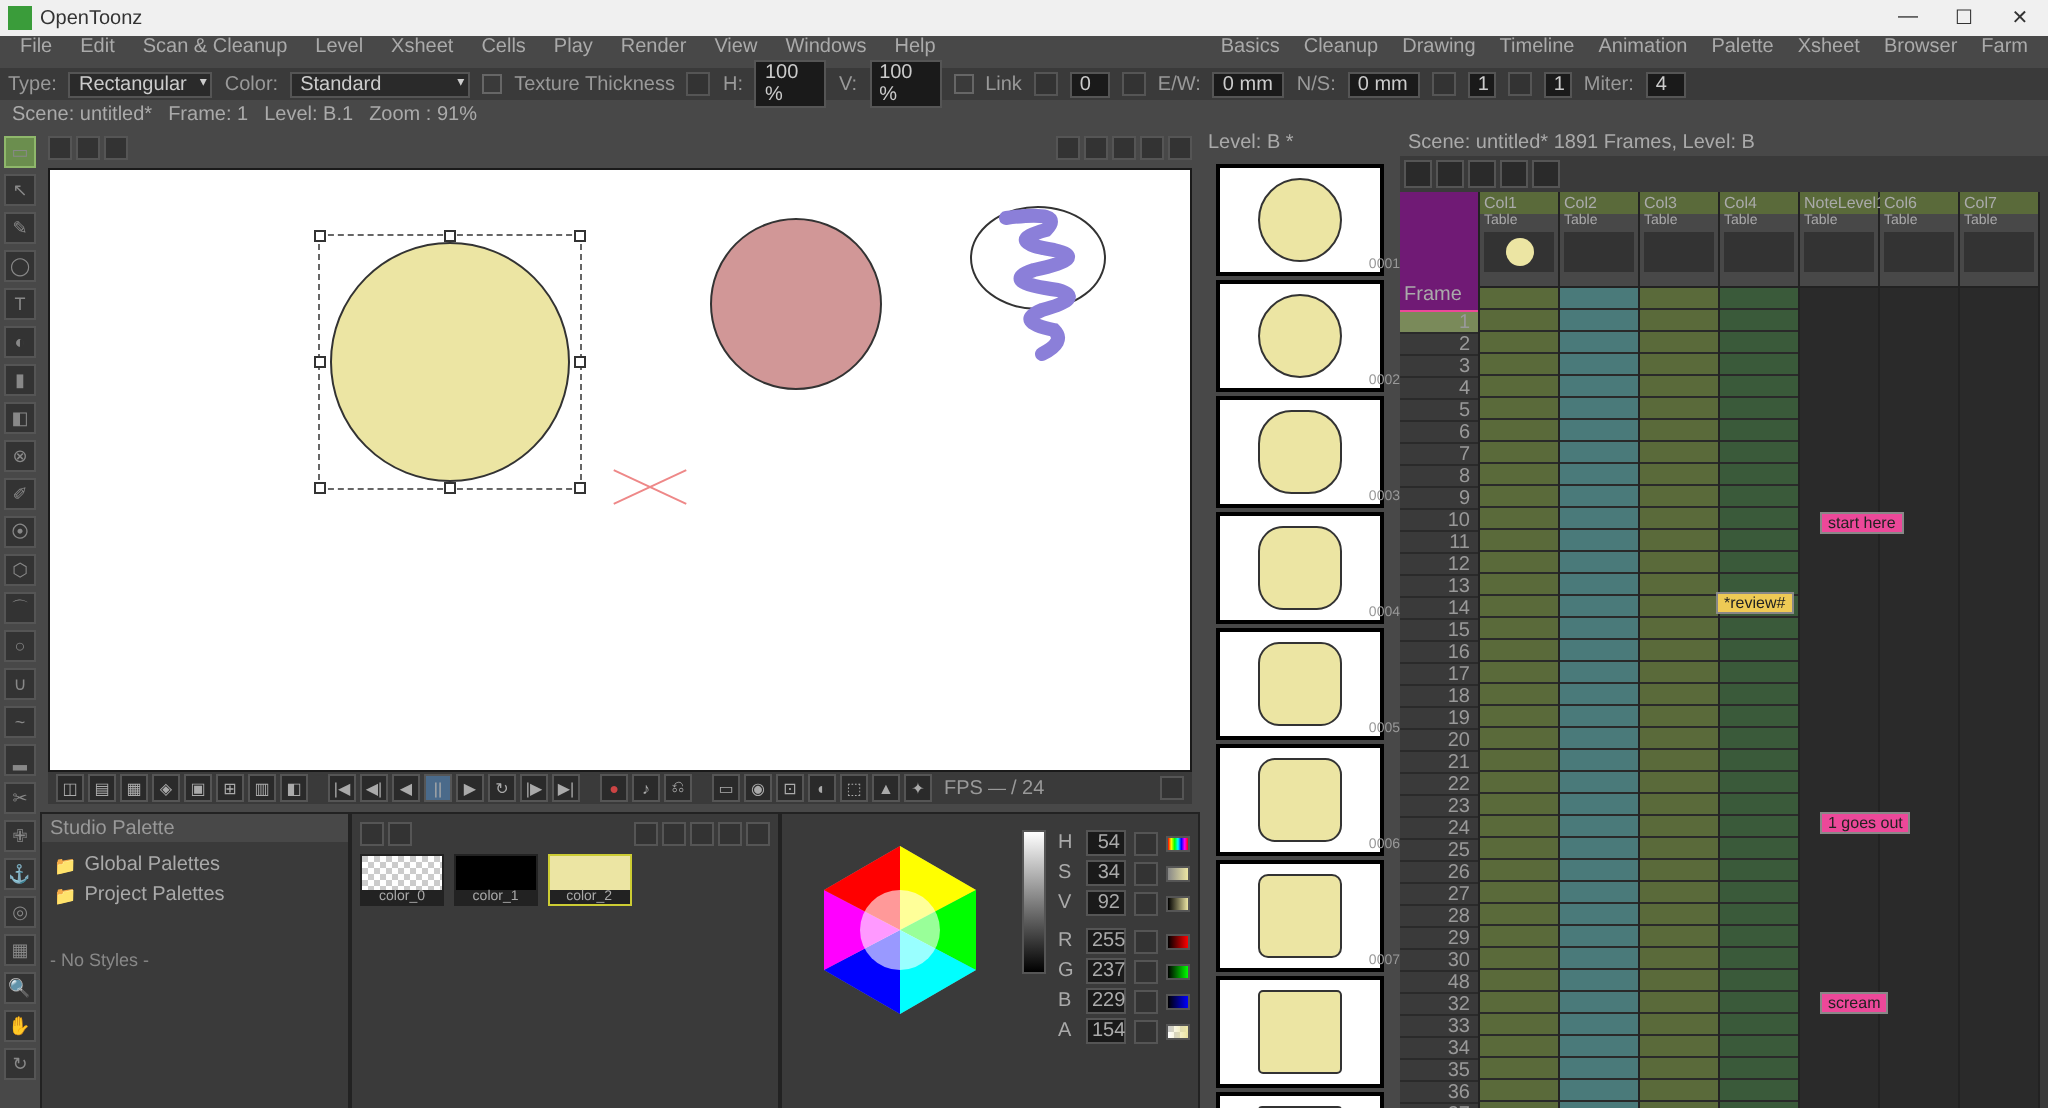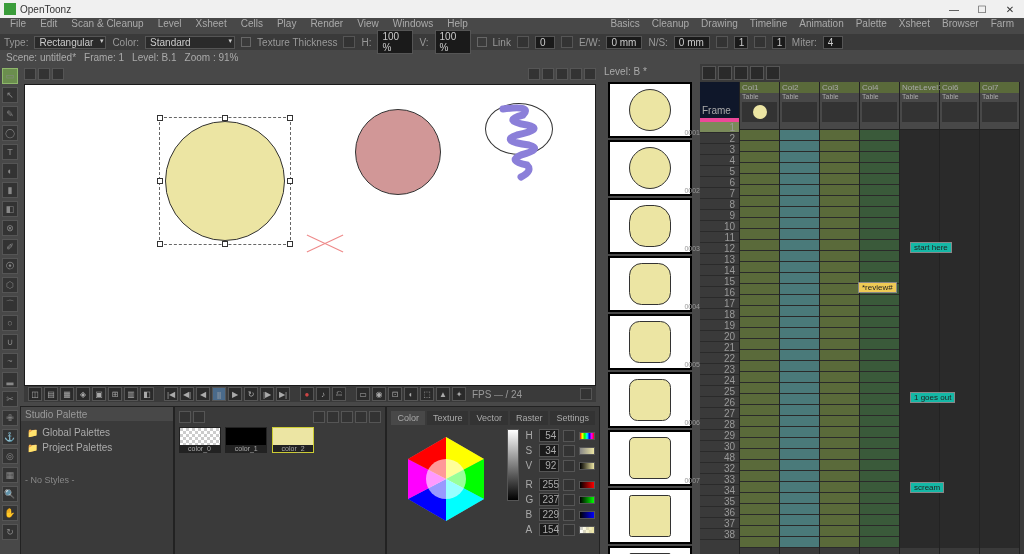--- a/index.html
+++ b/index.html
@@ -77,32 +77,32 @@
 .thumb{width:84px;height:56px;background:#fff;border:2px solid #000;margin:2px auto;position:relative;display:flex;align-items:center;justify-content:center}
 .thumb .n{position:absolute;right:-10px;bottom:0;font-size:7px;color:#999}
 .thumb .sh{width:42px;height:42px;background:#ece5a3;border:1px solid #333}
 
 .xsheetcol{width:324px;background:#3a3a3a;display:flex;flex-direction:column}
 .xsheetcol .hdr{height:14px;padding:0 4px;font-size:9px;display:flex;align-items:center;background:#484848}
 .xshdricons{display:flex;gap:2px;padding:2px;background:#3a3a3a}
 .xshdricons .i{width:14px;height:14px;background:#2a2a2a;border:1px solid #555;cursor:pointer}
 .xsgrid{flex:1;display:flex;overflow:hidden;font-size:8px}
 .framecol{width:40px;background:#3a3a3a;border-right:1px solid #222}
-.fchdr{height:40px;background:#0f172a;border-bottom:4px solid #ec4899;display:flex;align-items:end;padding:2px}
+.fchdr{height:60px;background:#701a75;border-bottom:1px solid #ec4899;display:flex;align-items:end;padding:2px}
 .frow{height:11px;border-bottom:1px solid #2a2a2a;padding:0 4px;text-align:right;color:#999}
 .frow.k{background:#7a8a5a}
 .xcol{width:40px;border-right:1px solid #222}
 .xchdr{height:48px;background:#484848;border-bottom:1px solid #222;position:relative}
 .xchdr .nm{font-size:8px;padding:1px 2px;background:#5a6a3a}
 .xchdr .prev{height:20px;background:#333;margin:2px;display:flex;align-items:center;justify-content:center}
 .xchdr .prev .c{width:14px;height:14px;border-radius:50%;background:#ece5a3}
 .xcell{height:11px;border-bottom:1px solid #2a2a2a;background:#5a6a3a}
 .xcell.b{background:#4a7a7a}
 .xcell.g{background:#3a5a3a}
-.note{position:absolute;background:#14b8a6;color:#222;font-size:8px;padding:0 3px;border:1px solid #888;white-space:nowrap;z-index:5}
+.note{position:absolute;background:#ec4899;color:#222;font-size:8px;padding:0 3px;border:1px solid #888;white-space:nowrap;z-index:5}
 </style>
 </head>
 <body>
 
 <div class="titlebar">
   <div class="logo"></div>
   <span>OpenToonz</span>
   <div class="winbtns">
     <span class="winbtn">—</span>
     <span class="winbtn">☐</span>
@@ -292,27 +292,20 @@
             <span class="icn"></span>
             <span class="icn"></span>
           </div>
           <div class="swatch" style="background:repeating-conic-gradient(#fff 0 25%,#ccc 0 50%) 0 0/6px 6px"><div class="lbl">color_0</div></div>
           <div class="swatch" style="background:#000"><div class="lbl">color_1</div></div>
           <div class="swatch sel" style="background:#ece5a3"><div class="lbl">color_2</div></div>
         </div>
       </div>
       <div class="panel" style="flex:1">
         <div class="pbody">
-          <div class="tabs">
-            <div class="tab act">Color</div>
-            <div class="tab">Texture</div>
-            <div class="tab">Vector</div>
-            <div class="tab">Raster</div>
-            <div class="tab">Settings</div>
-          </div>
           <div class="colorpicker">
             <div class="hexwheel">
               <svg viewBox="0 0 100 100">
                   <polygon points="50,8 88,30 88,70 50,92 12,70 12,30" fill="url(#g)"></polygon>
                   <defs>
                     <radialGradient id="g">
                       <stop offset="0%" stop-color="#fff"></stop>
                       <stop offset="100%" stop-color="#888"></stop>
                     </radialGradient>
                   </defs>
@@ -416,20 +409,23 @@
           <span class="n"></span>
         </div>
         <div class="thumb">
           <div class="sh" style="border-radius:2px"></div>
           <span class="n"></span>
         </div>
       </div>
   </div>
 
   <div class="xsheetcol">
+    <div class="hdr">
+        <span>Scene: untitled*   1891 Frames, Level: B</span>
+      </div>
     <div class="xshdricons">
       <div class="i"></div>
       <div class="i"></div>
       <div class="i"></div>
       <div class="i"></div>
       <div class="i"></div>
     </div>
     <div class="xsgrid" style="position:relative">
       <div class="framecol">
         <div class="fchdr">Frame</div>

